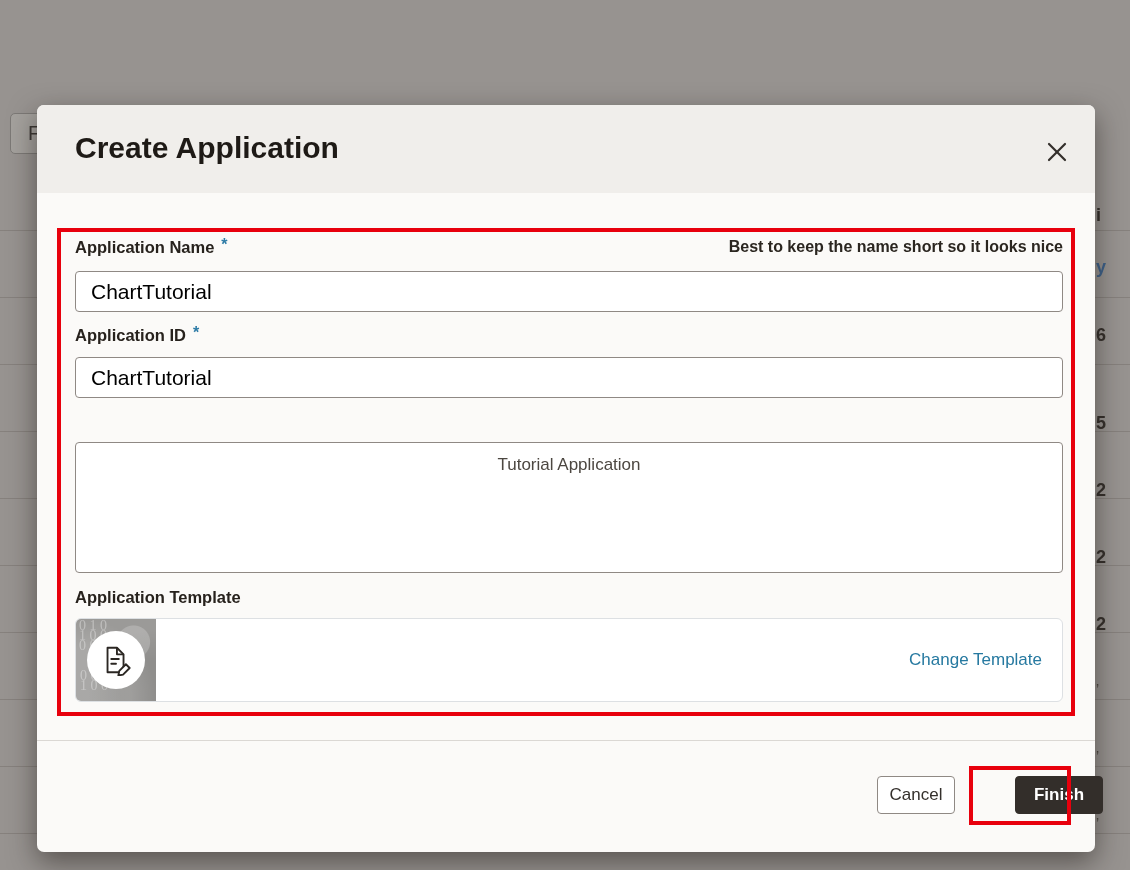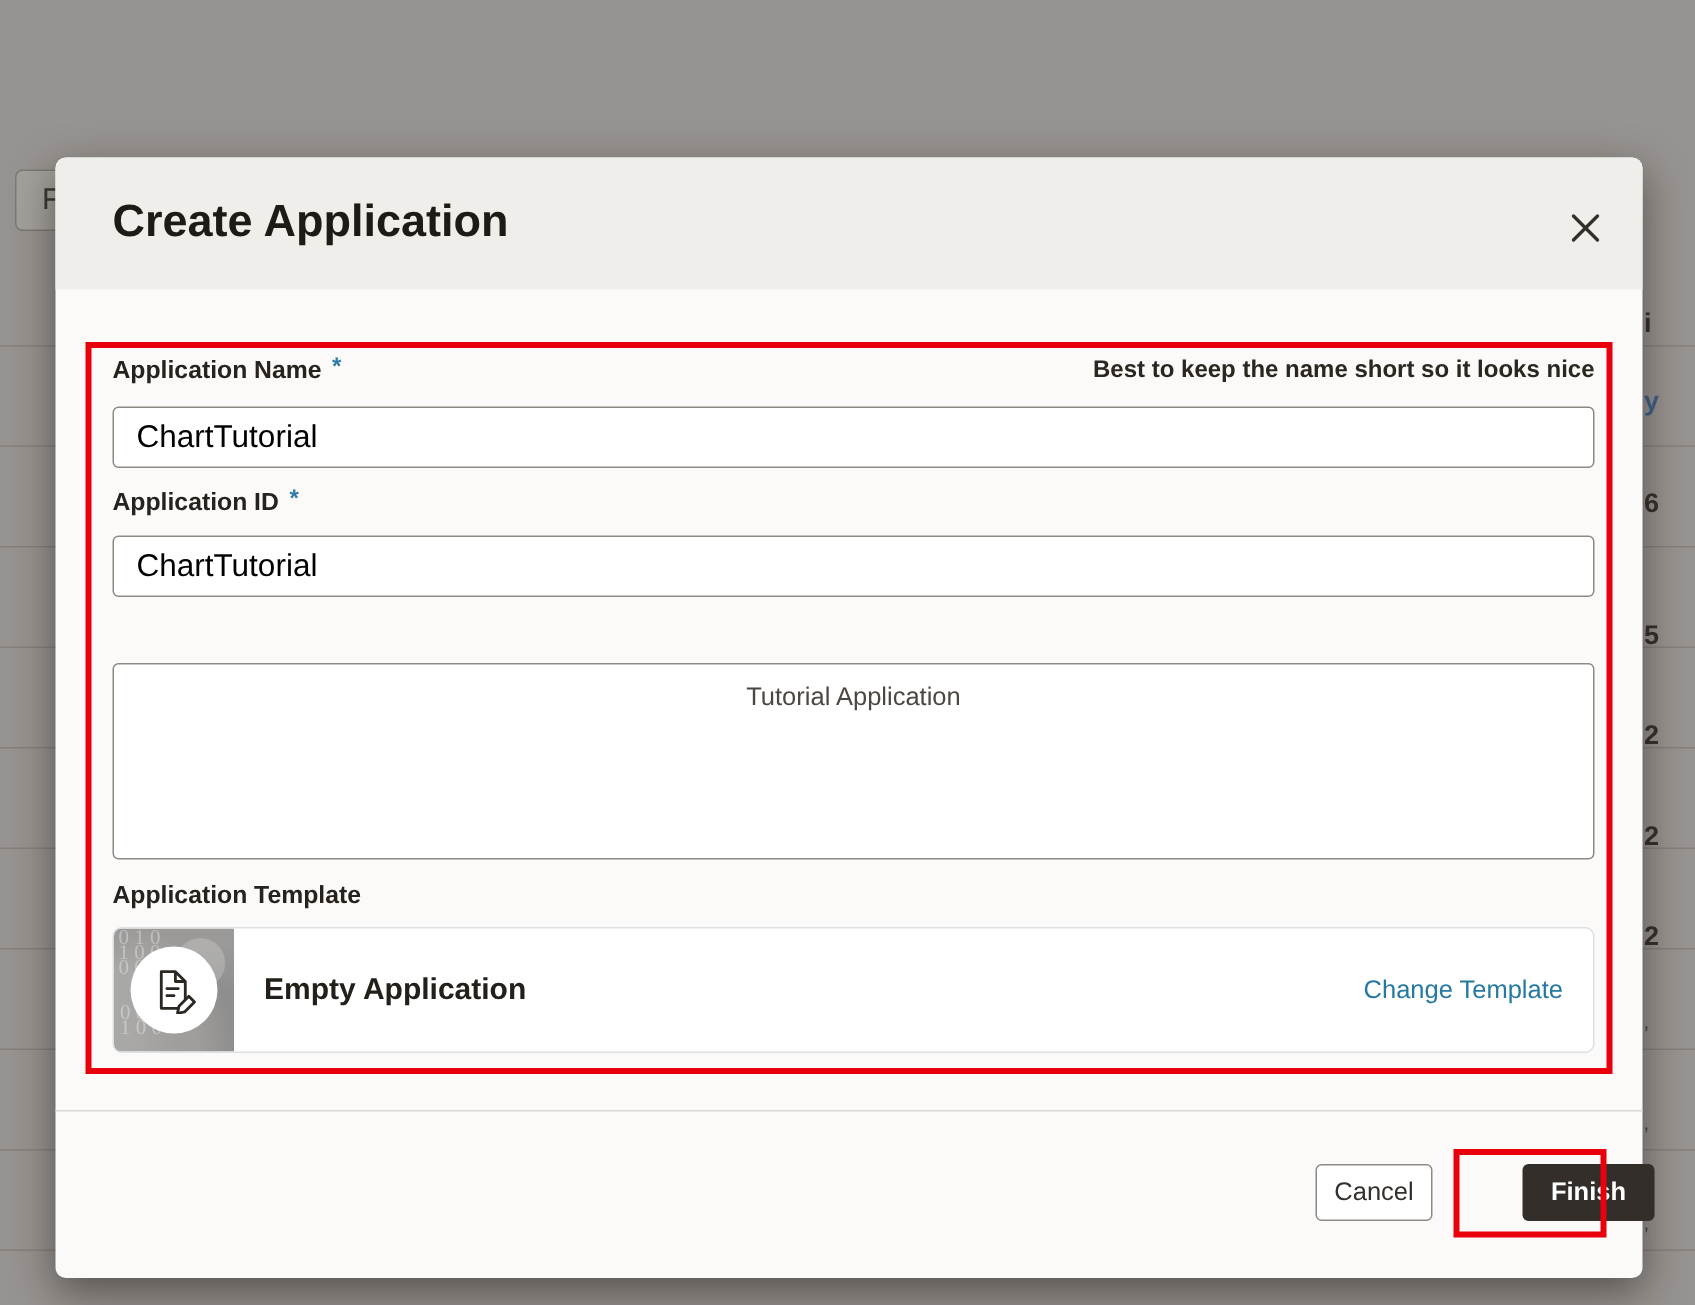--- a/index.html
+++ b/index.html
@@ -183,21 +183,20 @@
         <div class="tpl-circle">
           <svg width="32" height="32" viewBox="0 0 34 34" fill="none">
             <path d="M8 4 h10 l7 7 v19 h-17 z" stroke="#2b2723" stroke-width="2" stroke-linejoin="round"></path>
             <path d="M18 4 v7 h7" stroke="#2b2723" stroke-width="2" stroke-linejoin="round"></path>
             <path d="M12 16 h8" stroke="#2b2723" stroke-width="2" stroke-linecap="round"></path>
             <path d="M12 21 h5" stroke="#2b2723" stroke-width="2" stroke-linecap="round"></path>
             <path d="M20.5 28.5 l7-7 4 4 -7 7 -5 1 z" fill="#ffffff" stroke="#2b2723" stroke-width="2" stroke-linejoin="round"></path>
           </svg>
         </div>
       </div>
-      <span class="tpl-name">Empty Application</span>
       <a class="tpl-link" href="#">Change Template</a>
     </div>
 
     <div class="footer-divider"></div>
     <button class="btn-cancel">Cancel</button>
     <button class="btn-finish">Finish</button>
 
     <div class="annot annot-form"></div>
     <div class="annot annot-finish"></div>
   </div>

